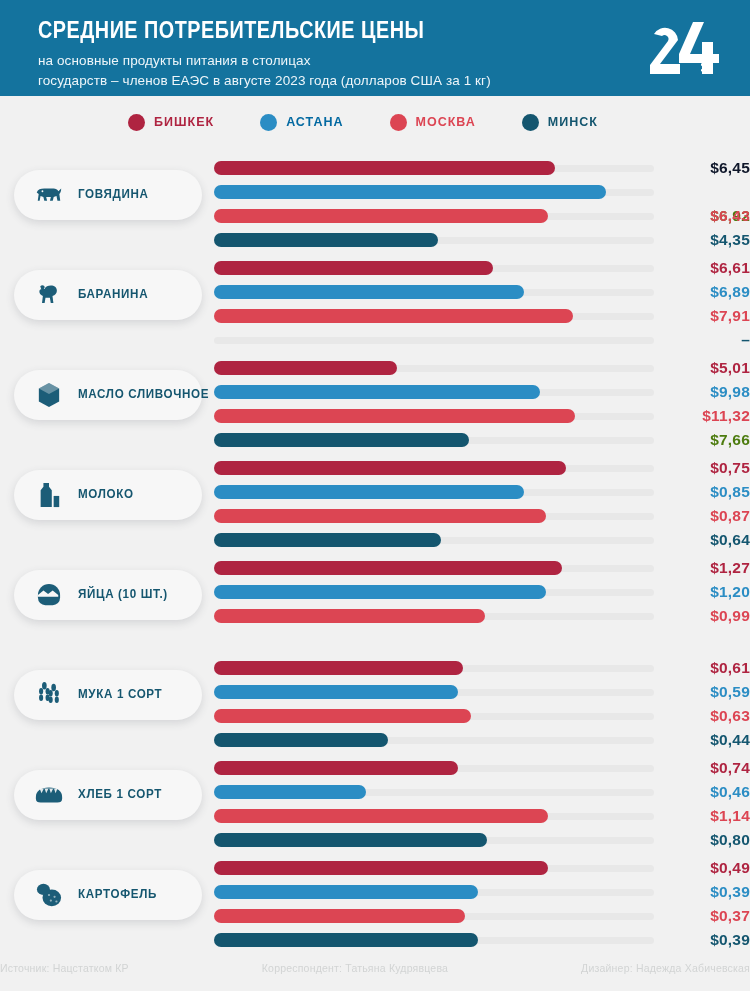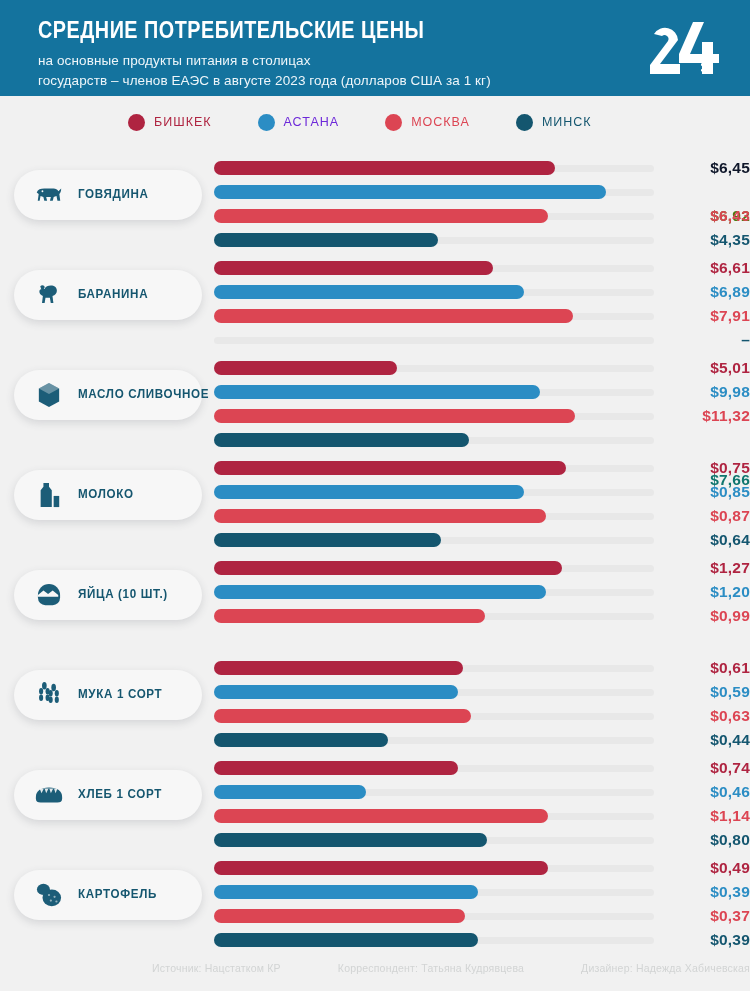--- a/index.html
+++ b/index.html
@@ -54,21 +54,21 @@
   }
   .legend-item {
     display:flex;
     align-items:center;
     gap:9px;
     margin-right:46px;
   }
   .legend-dot { width:17px; height:17px; border-radius:50%; flex:none; }
   .legend-label {
     font-size:12.5px;
-    font-weight:normal;
+    font-weight:bold;
     letter-spacing:1.0px;
   }
 
   
   .rows { padding:0 0 0 0; }
   .row {
     position:relative;
     height:100px;
   }
   .row-inner {
@@ -148,21 +148,21 @@
   }
 
   
   .footer {
     position:absolute;
     left:0; bottom:0;
     width:750px;
     height:46px;
     display:flex;
     align-items:center;
-    justify-content:flex-end;
+    justify-content:space-between;
     gap:57px;
     color:#d2d4d4;
     font-size:10.5px;
     letter-spacing:0.2px;
   }
 </style>
 </head>
 <body>
 
 <div id="page">
@@ -180,21 +180,21 @@
     </svg>
   </div>
 
   <div class="legend">
     <div class="legend-item">
       <span class="legend-dot" style="background:#af2441"></span>
       <span class="legend-label" style="color:#af2441">БИШКЕК</span>
     </div>
     <div class="legend-item">
       <span class="legend-dot" style="background:#2b8dc4"></span>
-      <span class="legend-label" style="color:#6d28d9">АСТАНА</span>
+      <span class="legend-label" style="color:#0369a1">АСТАНА</span>
     </div>
     <div class="legend-item">
       <span class="legend-dot" style="background:#dc4553"></span>
       <span class="legend-label" style="color:#dc4553">МОСКВА</span>
     </div>
     <div class="legend-item">
       <span class="legend-dot" style="background:#14566f"></span>
       <span class="legend-label" style="color:#14566f">МИНСК</span>
     </div>
   </div>
@@ -292,21 +292,21 @@
               <div class="bar-value" style="color: rgb(43, 141, 196);">$9,98</div>
             </div>
             <div class="bar-line">
               <div class="bar-track"></div>
               <div class="bar-fill" style="width: 360.8px; background: rgb(220, 69, 83);"></div>
               <div class="bar-value" style="color: rgb(220, 69, 83);">$11,32</div>
             </div>
             <div class="bar-line">
               <div class="bar-track"></div>
               <div class="bar-fill" style="width: 255.2px; background: rgb(20, 86, 111);"></div>
-              <div class="bar-value" style="color: #0f766e; margin-top: 40px;">$7,66</div>
+              <div class="bar-value" style="color: #4d7c0f;">$7,66</div>
             </div>
           </div>
         </div>
       </div>
       <div class="row">
         <div class="row-inner">
           <div class="pill">
             <span class="pill-icon">
               <svg viewBox="0 0 28 30" width="26" height="28">
                 <path fill="currentColor" d="M8 2h6v4l3 4v18H5V10l3-4z"></path>

